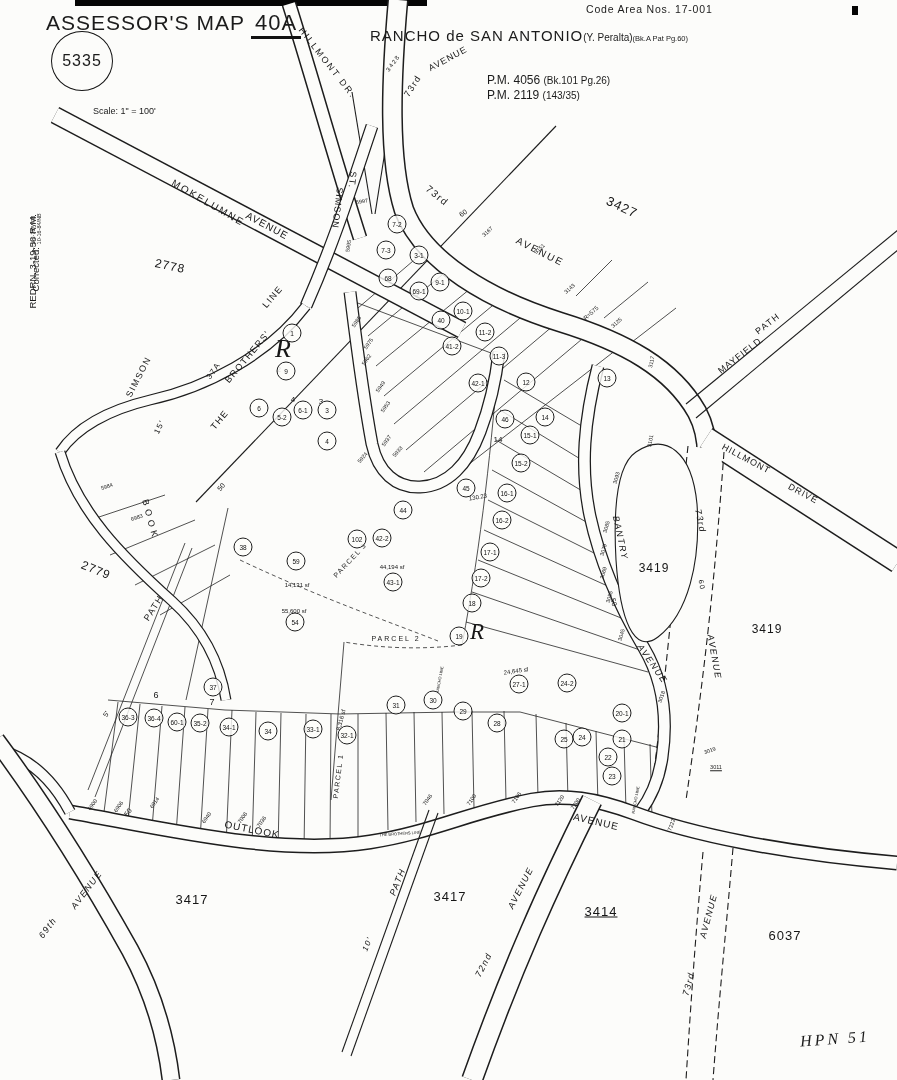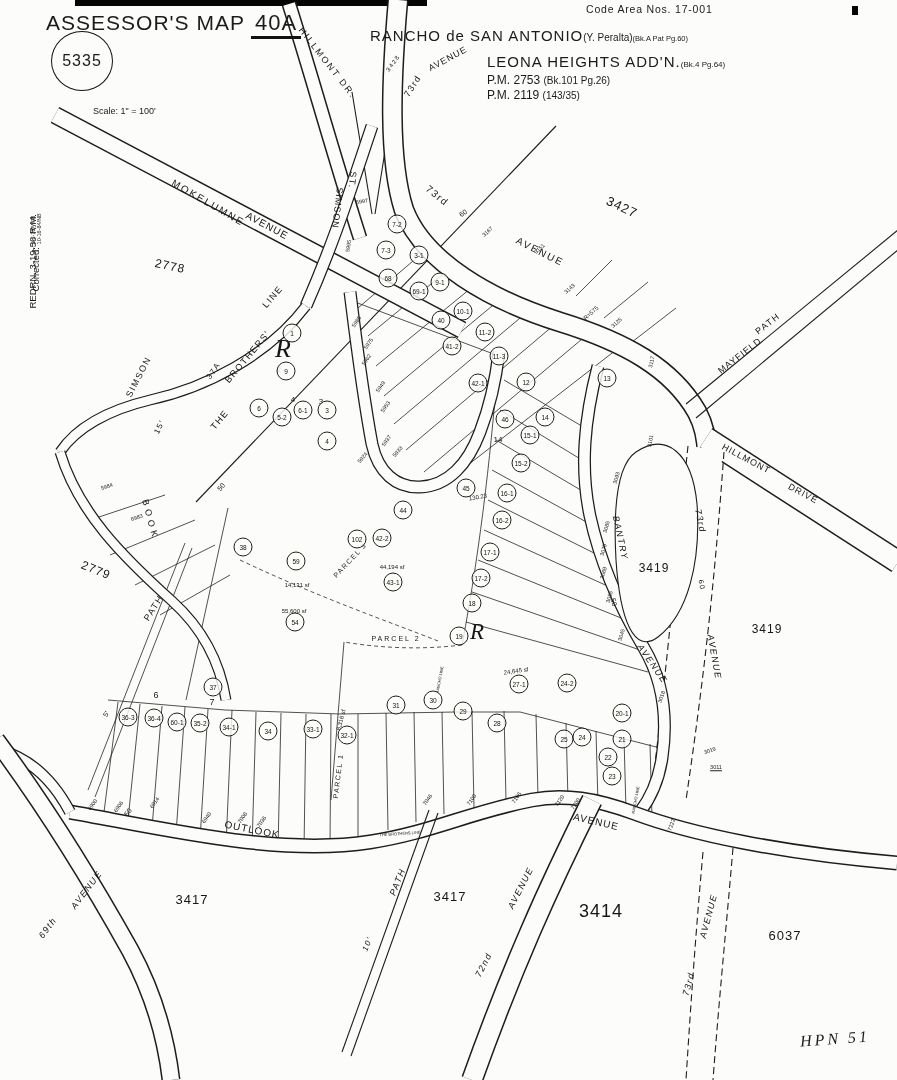--- a/index.html
+++ b/index.html
@@ -192,21 +192,21 @@
       <span class="lbl street" style="left: 338px; top: 776px; font-size: 7px; transform: translate(-50%, -50%) rotate(-83deg);">PARCEL 1</span>
       <span class="lbl street" style="left: 396px; top: 638px; font-size: 7px; transform: translate(-50%, -50%) rotate(0deg); letter-spacing: 2px;">PARCEL 2</span>
       <span class="lbl street" style="left: 350px; top: 560px; font-size: 7px; transform: translate(-50%, -50%) rotate(-47deg);">PARCEL 3</span>
       <span class="lbl block" style="left: 622px; top: 207px; font-size: 13px; transform: translate(-50%, -50%) rotate(25deg);">3427</span>
       <span class="lbl block" style="left: 170px; top: 266px; font-size: 12px; transform: translate(-50%, -50%) rotate(12deg);">2778</span>
       <span class="lbl block" style="left: 96px; top: 570px; font-size: 12px; transform: translate(-50%, -50%) rotate(22deg);">2779</span>
       <span class="lbl block" style="left: 654px; top: 568px; font-size: 12px; transform: translate(-50%, -50%) rotate(0deg);">3419</span>
       <span class="lbl block" style="left: 767px; top: 629px; font-size: 12px; transform: translate(-50%, -50%) rotate(0deg);">3419</span>
       <span class="lbl block" style="left: 192px; top: 899px; font-size: 13px; transform: translate(-50%, -50%) rotate(0deg);">3417</span>
       <span class="lbl block" style="left: 450px; top: 896px; font-size: 13px; transform: translate(-50%, -50%) rotate(0deg);">3417</span>
-      <span class="lbl block" style="left: 601px; top: 911px; font-size: 18px; transform: translate(-50%, -50%) rotate(0deg);">3414</span>
+      <span class="lbl block" style="left: 601px; top: 911px; font-size: 13px; transform: translate(-50%, -50%) rotate(0deg); text-decoration: underline;">3414</span>
       <span class="lbl block" style="left: 785px; top: 935px; font-size: 13px; transform: translate(-50%, -50%) rotate(0deg);">6037</span>
       <span class="lbl misc hand" style="left: 283px; top: 349px; font-size: 26px; transform: translate(-50%, -50%) rotate(0deg);">R</span>
       <span class="lbl misc hand" style="left: 477px; top: 631px; font-size: 23px; transform: translate(-50%, -50%) rotate(0deg);">R</span>
       <span class="lbl misc" style="left: 156px; top: 695px; font-size: 9px; transform: translate(-50%, -50%) rotate(0deg);">6</span>
       <span class="lbl misc" style="left: 212px; top: 702px; font-size: 9px; transform: translate(-50%, -50%) rotate(0deg);">7</span>
       <span class="lbl misc" style="left: 293px; top: 400px; font-size: 8px; transform: translate(-50%, -50%) rotate(0deg);">4</span>
       <span class="lbl misc" style="left: 321px; top: 402px; font-size: 8px; transform: translate(-50%, -50%) rotate(0deg);">3</span>
       <span class="lbl misc" style="left: 498px; top: 440px; font-size: 8px; transform: translate(-50%, -50%) rotate(0deg);">14</span>
       <span class="lbl misc" style="left: 279px; top: 369px; font-size: 7px; transform: translate(-50%, -50%) rotate(0deg);">2</span>
       <span class="lbl misc" style="left: 221px; top: 487px; font-size: 7px; transform: translate(-50%, -50%) rotate(-50deg);">50</span>
@@ -329,25 +329,22 @@
     <span>ASSESSOR'S MAP</span><span id="mapno">40A</span>
   </div>
   <div class="hdr" id="bookcircle">
     <span>5335</span>
   </div>
   <div class="hdr" id="scale">Scale: 1" = 100'</div>
   <div class="hdr" id="codearea">Code Area Nos. 17-001</div>
   <div class="hdr" id="rancho">
     <span>RANCHO de SAN ANTONIO</span><small>(Y. Peralta)</small><span class="ref">(Bk.A Pat Pg.60)</span>
   </div>
-  <div class="hdr" id="leona">
-    <span>LEONA HEIGHTS ADD'N.</span><span class="ref">(Bk.4 Pg.64)</span>
-  </div>
   <div class="hdr" id="pm1">
-    <span>P.M. 2753</span> <span class="pmref">(Bk.101 Pg.26)</span>
+    <span>P.M. 4056</span> <span class="pmref">(Bk.101 Pg.26)</span>
   </div>
   <div class="hdr" id="pm2">
     <span>P.M. 2119</span> <span class="pmref">(143/35)</span>
   </div>
   <div class="hdr" id="redrn">REDRN. 3-19-56 R.M.</div>
   <div class="hdr" id="corr">
     <span>Corrected:</span>
     <span class="dates"><span>5-2-78/W78</span><br><span>10-16-84/NB</span></span>
   </div>
   <div class="hdr" id="hpn">HPN 51</div>

